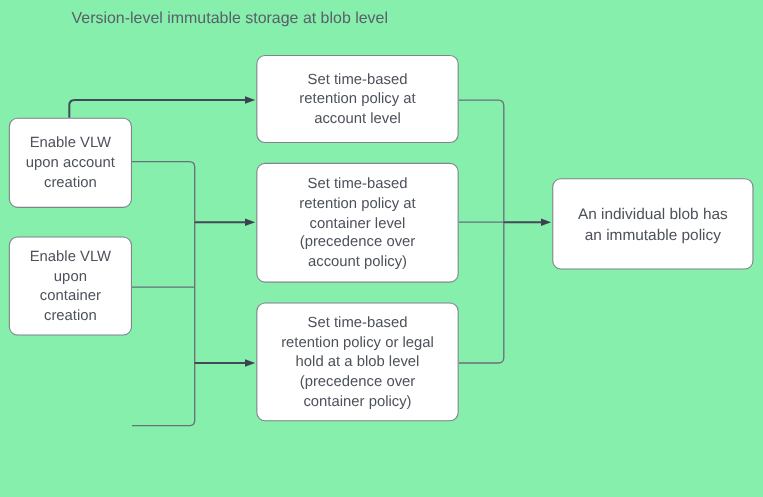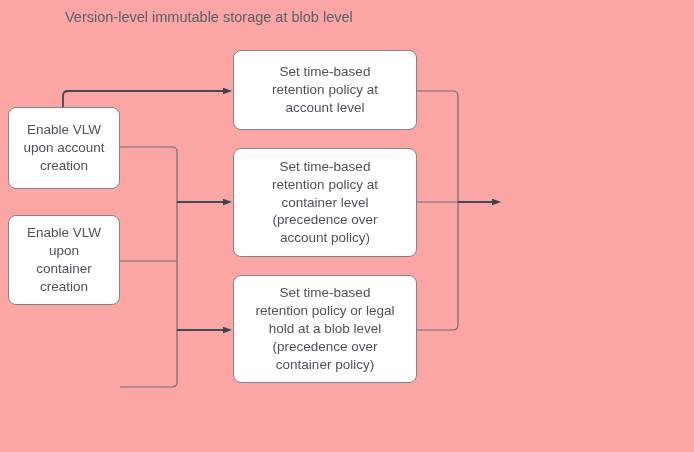--- a/index.html
+++ b/index.html
@@ -8,21 +8,21 @@
     width: 694px;
     height: 452px;
     background: #ffffff;
     font-family: "Liberation Sans", sans-serif;
     overflow: hidden;
   }
   .canvas {
     position: relative;
     width: 694px;
     height: 452px;
-    background: #fca5a5;
+    background: #86efac;
   }
   .diagram-title {
     position: absolute;
     left: 65px;
     top: 9px;
     font-size: 14.5px;
     color: #5a6069;
     white-space: nowrap;
   }
   svg.edges {
@@ -118,14 +118,18 @@
   </div>
 
   <div class="node" style="left:233px; top:275px; width:184px; height:108px;">
     <div class="node-label">Set time-based
 retention policy or legal
 hold at a blob level
 (precedence over
 container policy)</div>
   </div>
 
+  <div class="node node-right" style="left:502px; top:162px; width:183px; height:83px;">
+    <div class="node-label">An individual blob has
+an immutable policy</div>
+  </div>
 
 </div>
 
 </body></html>

